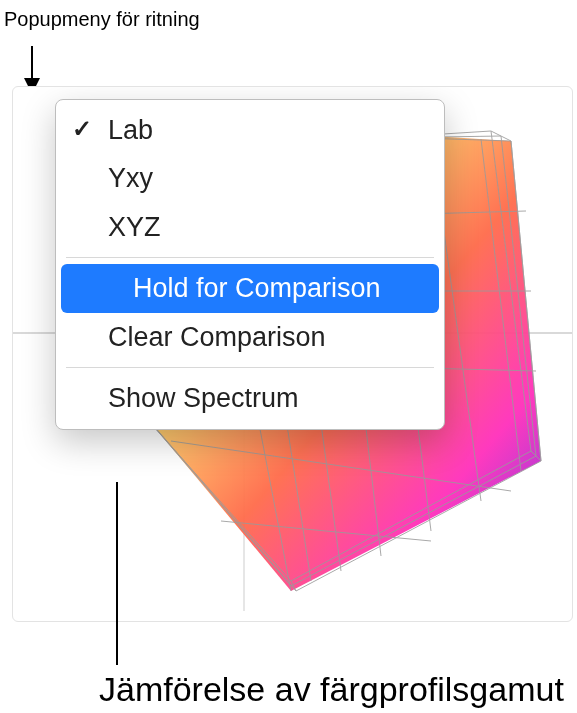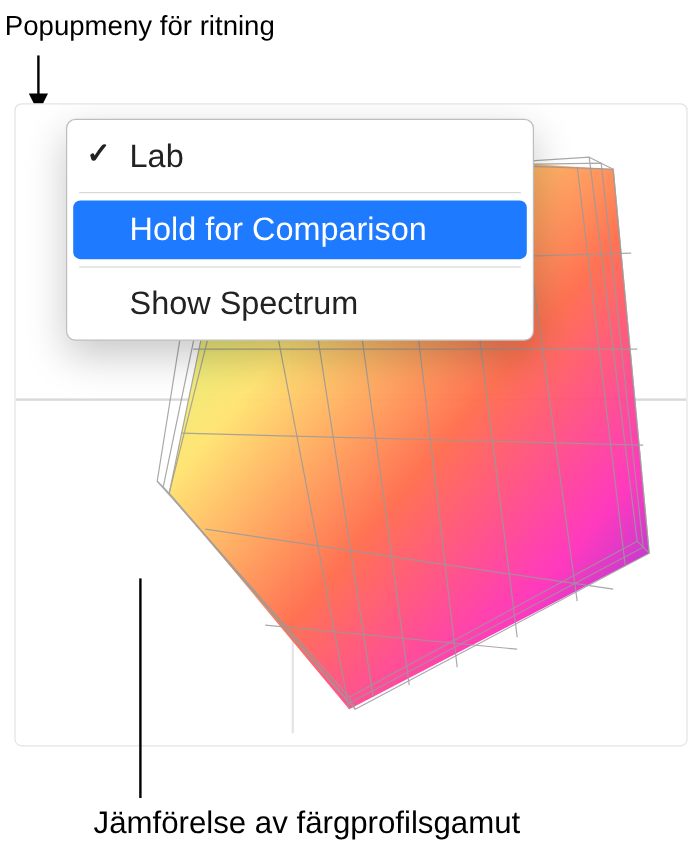--- a/index.html
+++ b/index.html
@@ -8,21 +8,21 @@
       height: 713px;
       font-family: -apple-system, "Helvetica Neue", Arial, sans-serif;
       background: #fff;
       position: relative;
       overflow: hidden;
     }
     .label-top {
       position: absolute;
       top: 8px;
       left: 4px;
-      font-size: 23px;
+      font-size: 20px;
       color: #000;
     }
     .arrow-top {
       position: absolute;
       top: 46px;
       left: 20px;
     }
     .arrow-top svg { display: block; }
     .viewer {
       position: absolute;
@@ -76,21 +76,21 @@
       font-size: 27px;
       color: #222;
       position: relative;
       line-height: 1.35;
     }
     .menu-item.highlight {
       background: #1e7bff;
       color: #fff;
       margin: 0 5px;
       border-radius: 6px;
-      padding-left: 47px;
+      padding-left: 72px;
     }
     .check {
       position: absolute;
       left: 16px;
       top: 50%;
       transform: translateY(-52%);
       font-size: 24px;
       font-weight: bold;
       color: #222;
     }
@@ -103,22 +103,22 @@
       position: absolute;
       width: 2px;
       background: #000;
       left: 116px;
       top: 482px;
       height: 183px;
     }
     .label-bottom {
       position: absolute;
       top: 670px;
-      left: 78px;
-      font-size: 26px;
+      left: 99px;
+      font-size: 34px;
       color: #000;
     }
   </style>
 </head>
 <body>
 
 <div class="label-top">Popupmeny för ritning</div>
 <div class="arrow-top">
   <svg width="24" height="48" viewBox="0 0 24 48">
     <line x1="12" y1="0" x2="12" y2="34" stroke="#000" stroke-width="2"></line>
@@ -169,26 +169,35 @@
       <line x1="90" y1="340" x2="430" y2="390"></line>
       <line x1="140" y1="420" x2="350" y2="440"></line>
     </g>
   </svg>
 
   <div class="popup">
     <div class="menu-item">
       <span class="check">✓</span>
       <span>Lab</span>
     </div>
+    <div class="menu-item">
+      <span>Yxy</span>
+    </div>
+    <div class="menu-item">
+      <span>XYZ</span>
+    </div>
 
     <div class="sep"></div>
 
     <div class="menu-item highlight">
       <span>Hold for Comparison</span>
     </div>
+    <div class="menu-item">
+      <span>Clear Comparison</span>
+    </div>
 
     <div class="sep"></div>
 
     <div class="menu-item">
       <span>Show Spectrum</span>
     </div>
   </div>
 </div>
 
 <div class="callout-line"></div>

